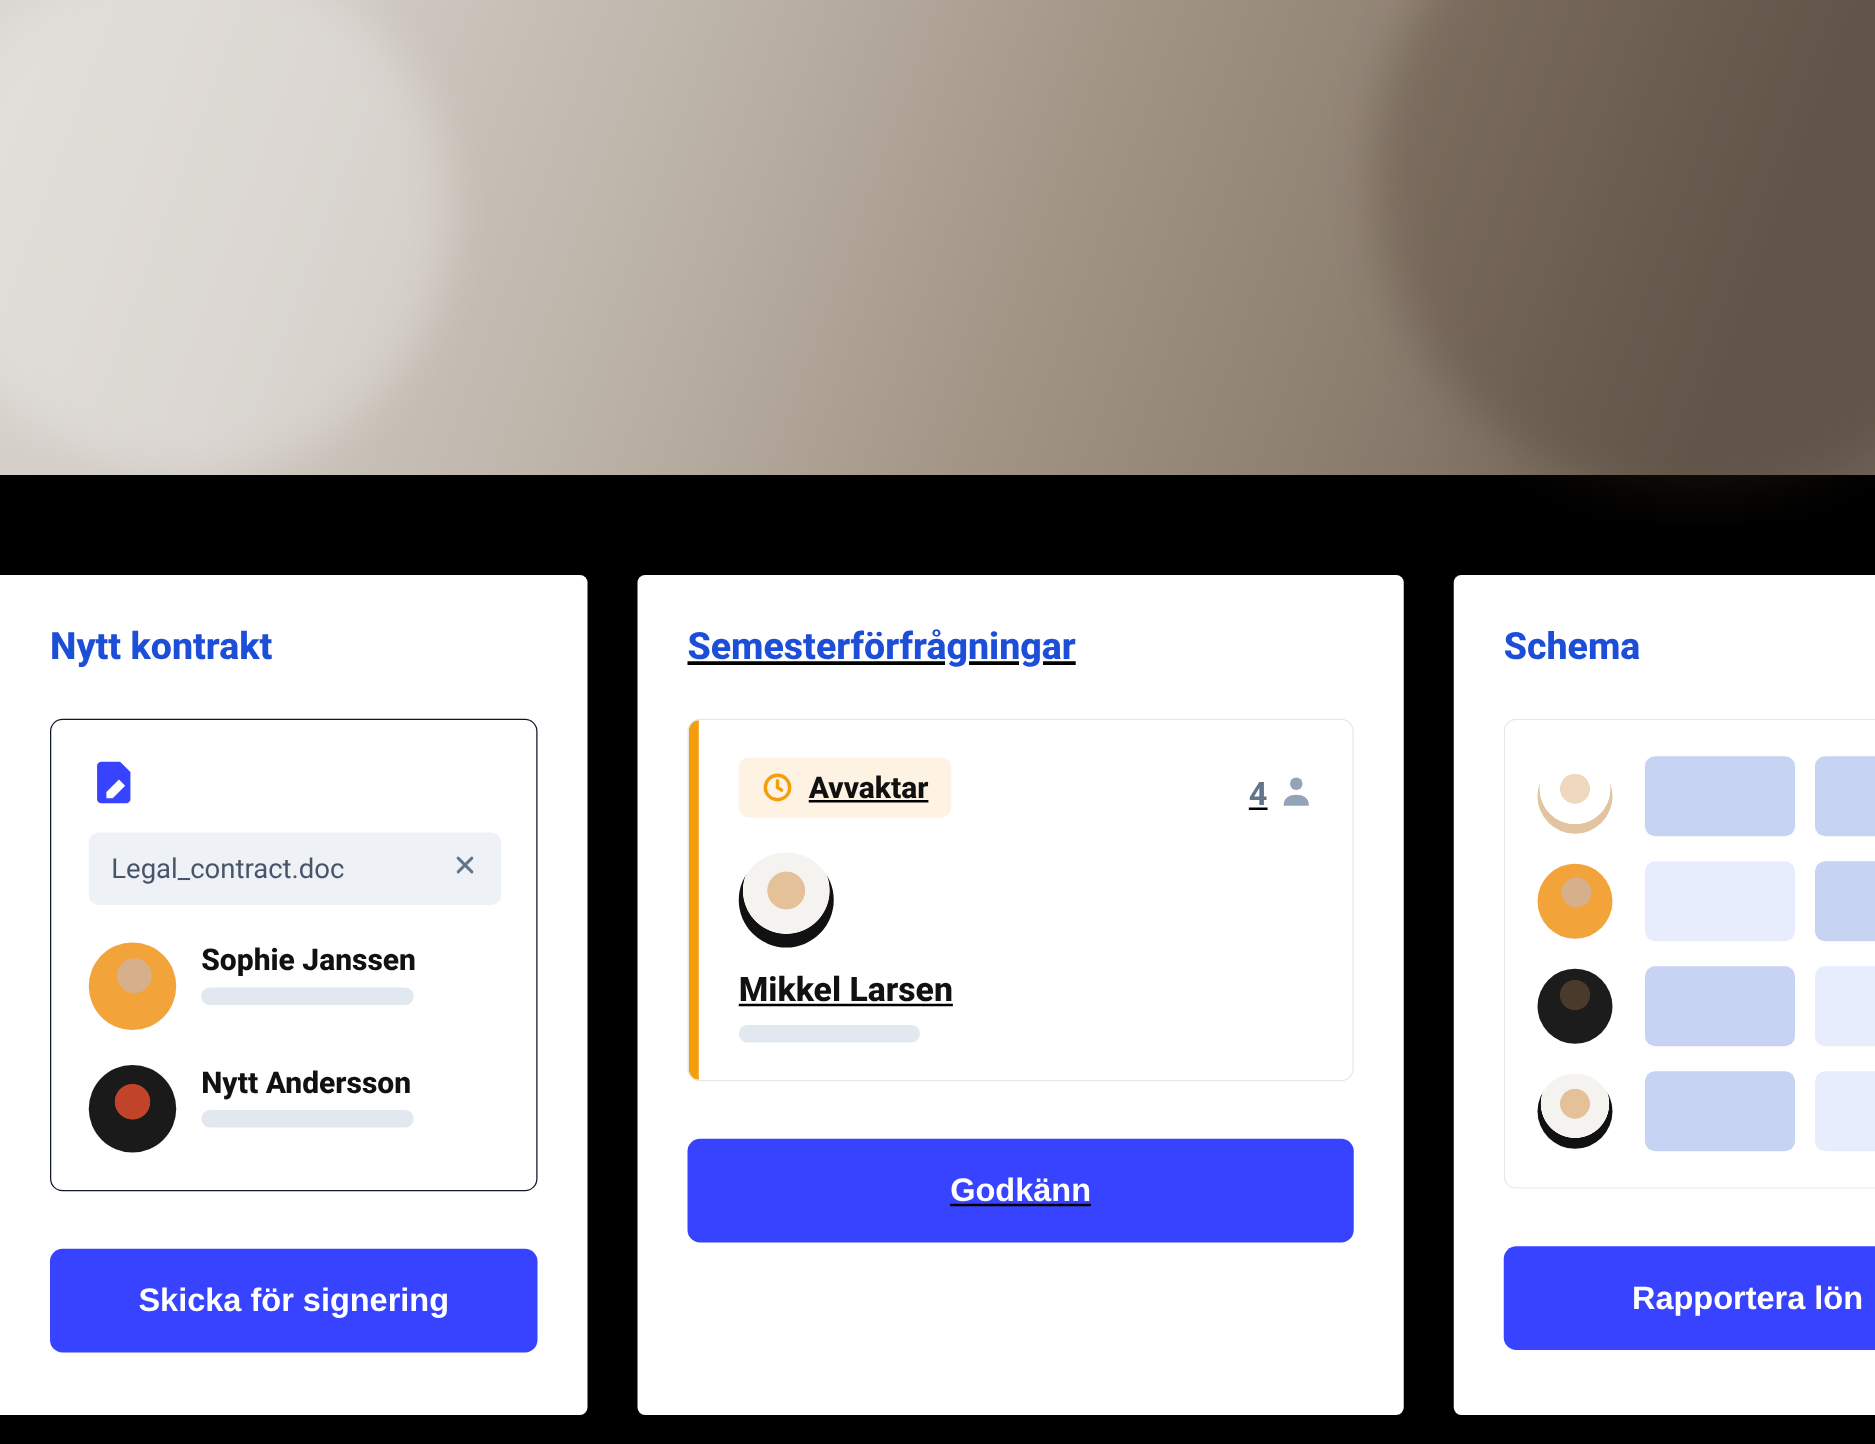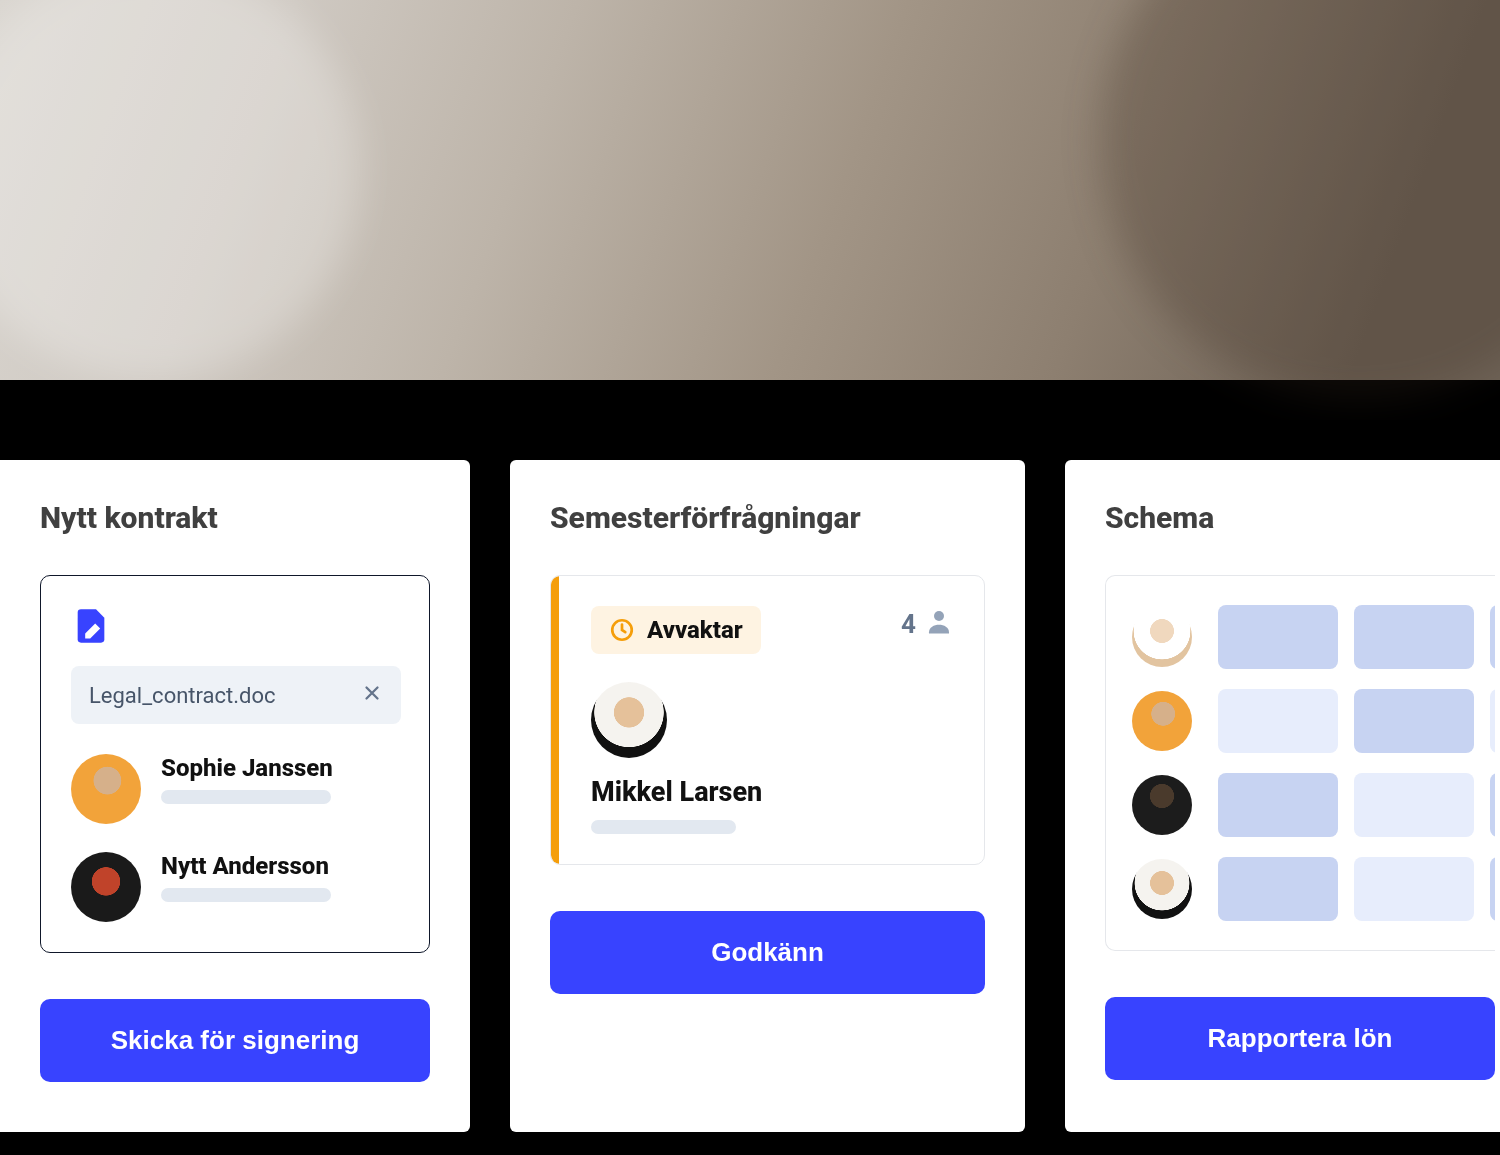--- a/index.html
+++ b/index.html
@@ -38,27 +38,27 @@
 
   .card {
     background: #fff;
     border-radius: 6px;
     flex: 0 0 auto;
     padding: 40px 40px 50px 40px;
     display: flex;
     flex-direction: column;
   }
   .card-contract { width: 470px; margin-left: 0; border-top-left-radius:0; border-bottom-left-radius:0;}
-  .card-vacation { width: 515px; }
+  .card-vacation { width: 613px; text-decoration: underline; }
   .card-schedule { width: 470px; border-top-right-radius:0; border-bottom-right-radius:0;}
 
   .card-title {
     font-size: 30px;
     font-weight: 800;
-    color: #404040;
+    color: #1d4ed8;
     margin-bottom: 40px;
   }
 
   .inner-box {
     border: 1px solid #0f172a;
     border-radius: 10px;
     padding: 30px;
     flex: 0 0 auto;
   }
 
@@ -123,21 +123,21 @@
   }
   .vac-stripe {
     position: absolute;
     left: 0; top: 0; bottom: 0;
     width: 8px;
     background: #f59e0b;
     border-top-left-radius: 10px;
     border-bottom-left-radius: 10px;
   }
   .vac-header-row {
-    display:flex; align-items:flex-start; justify-content:space-between;
+    display:flex; align-items:flex-end; justify-content:space-between;
     margin-bottom: 28px;
   }
   .status-chip {
     display:flex; align-items:center; gap:12px;
     background:#fef3e2;
     padding:10px 18px;
     border-radius:8px;
   }
   .status-chip .clock-icon { width:26px;height:26px; color:#f59e0b; }
   .status-chip-text { font-size:24px; font-weight:800; color:#111; }

